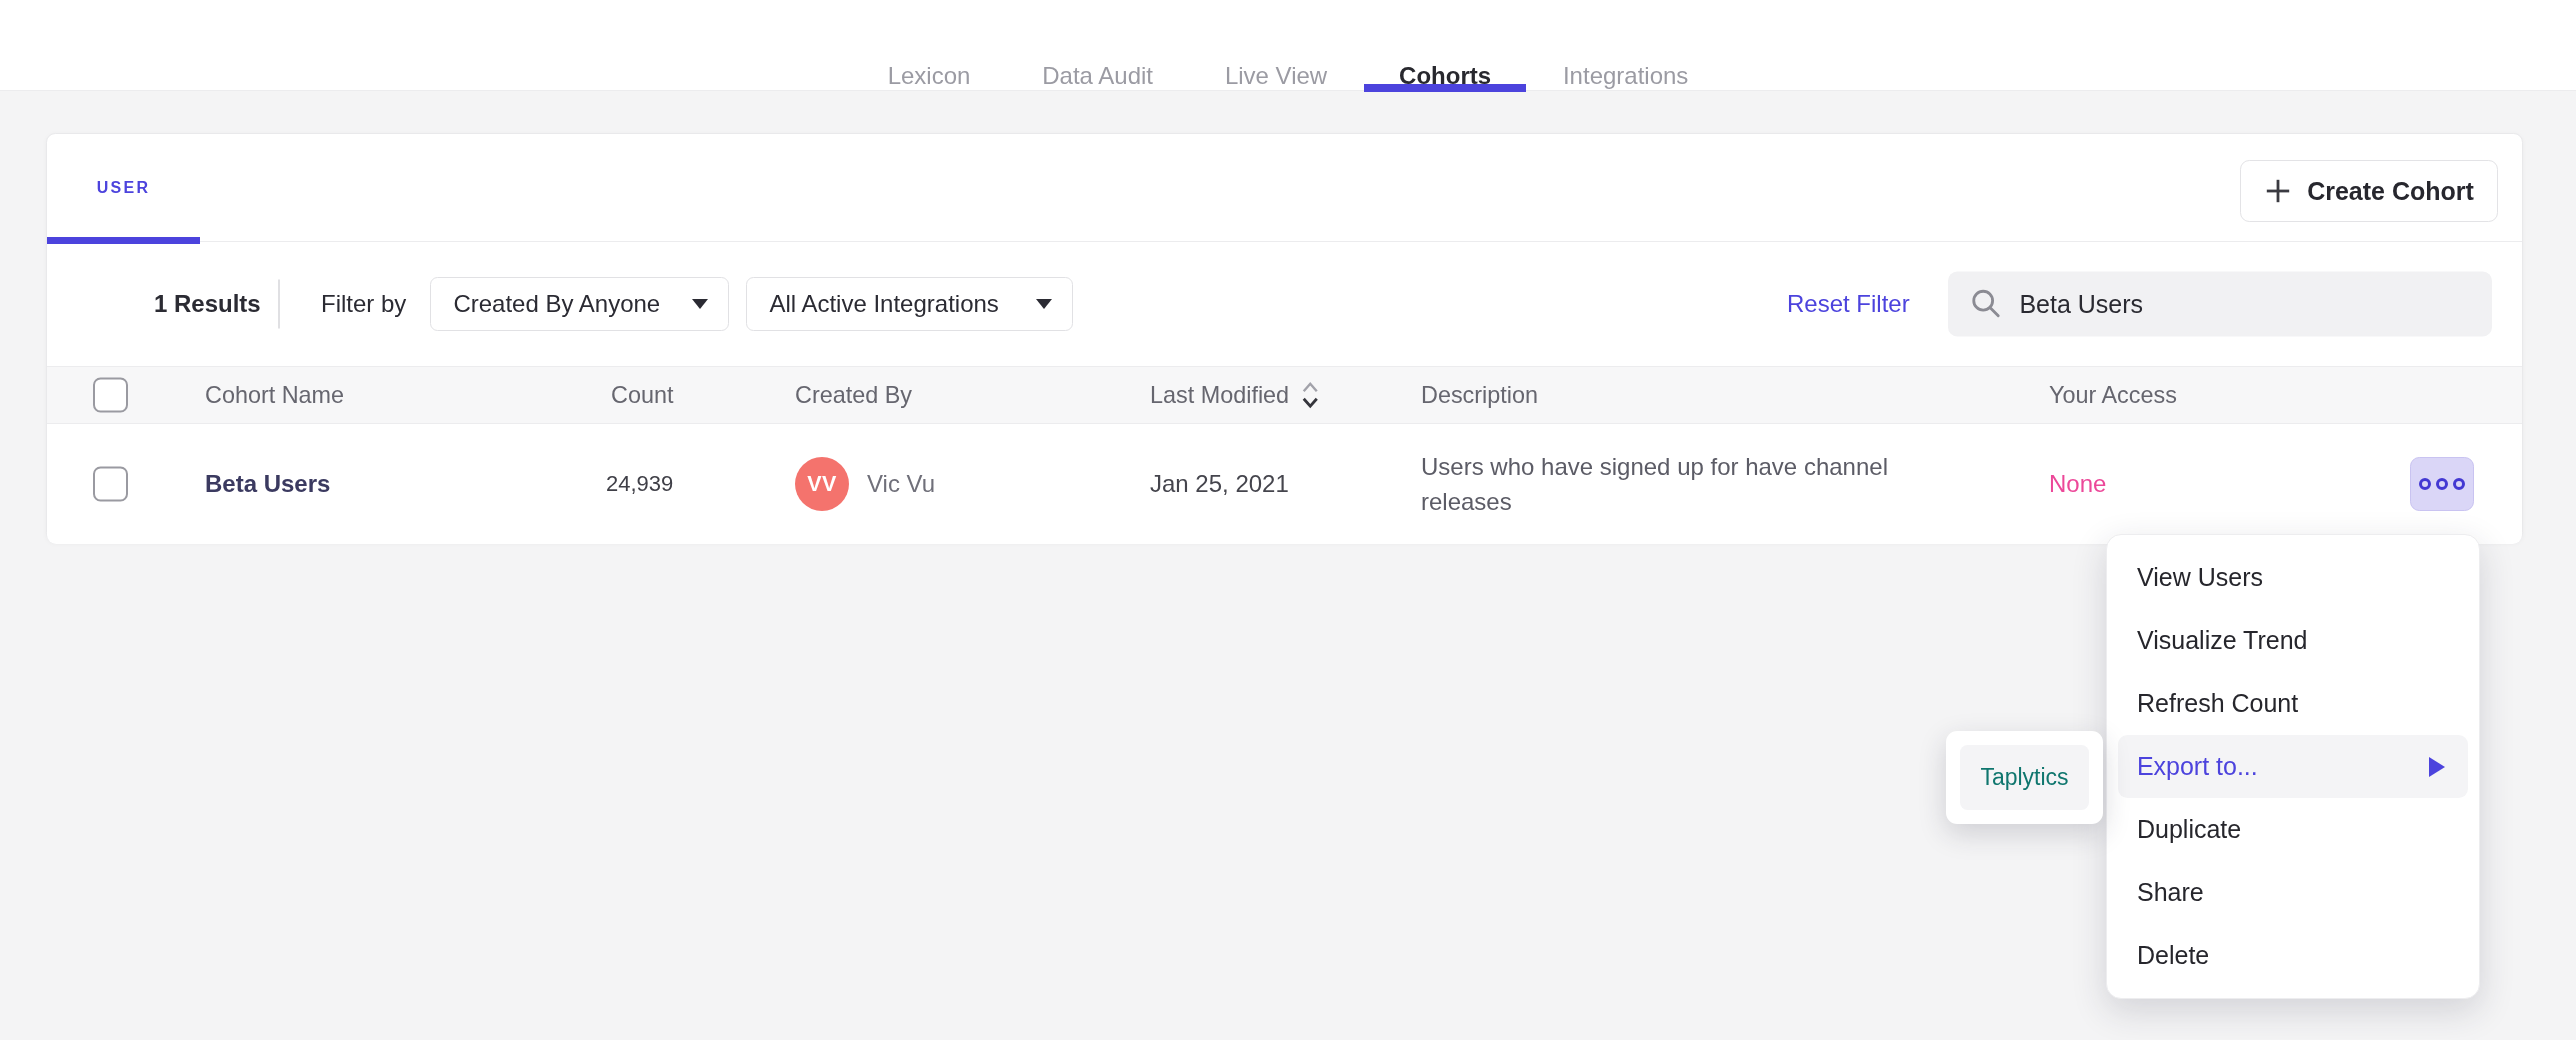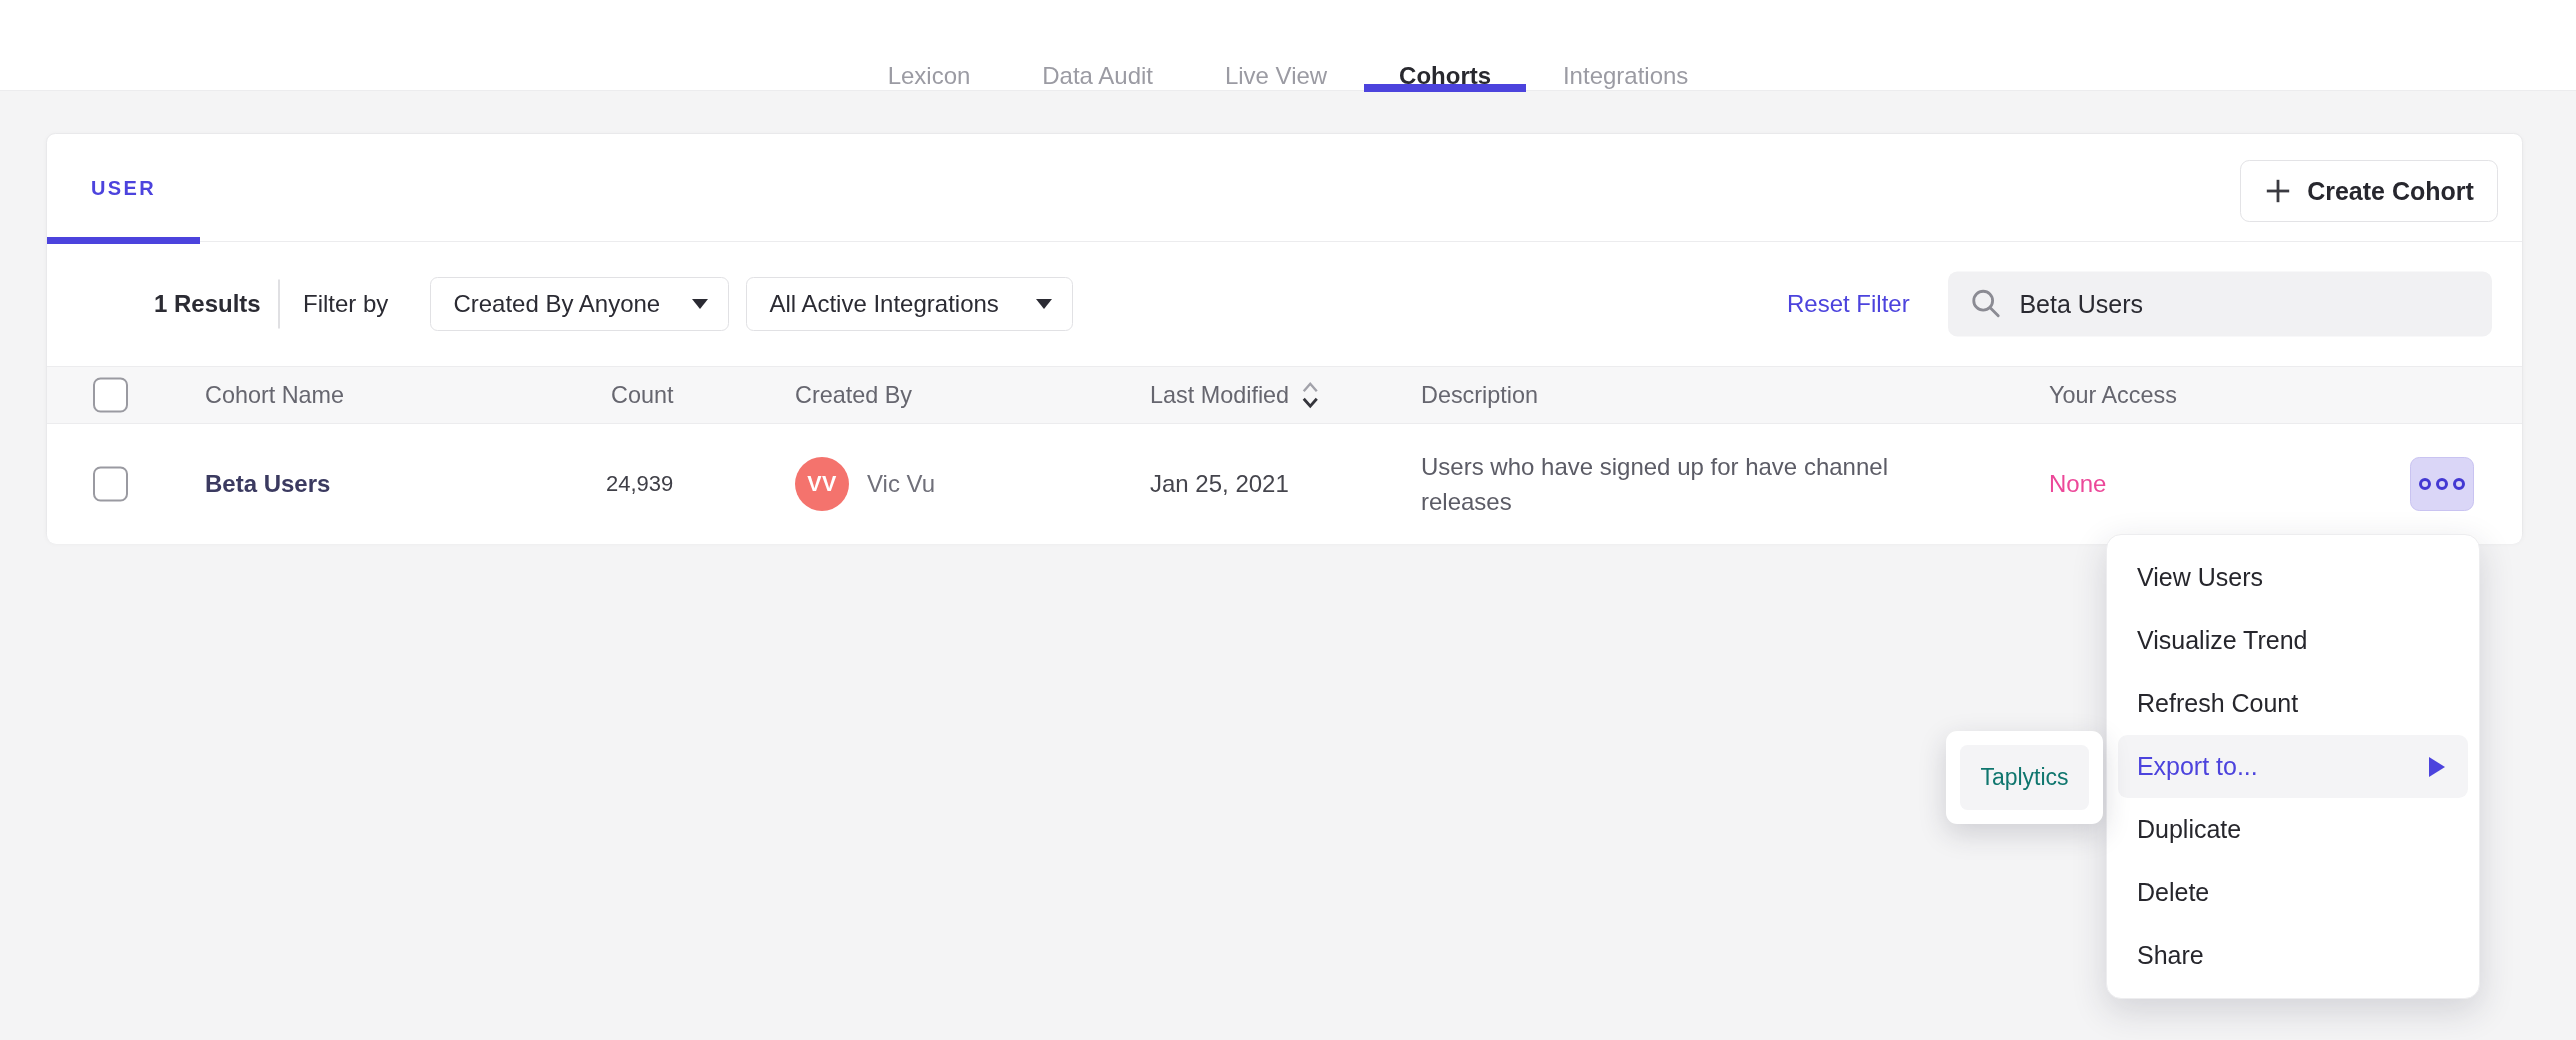--- a/index.html
+++ b/index.html
@@ -35,40 +35,40 @@
     box-shadow: 0 1.9px 5.6px rgba(30,30,50,0.04);
     z-index: 1;
   }
   .card-tabbar {
     position: absolute; top: 0; left: 0; right: 0; height: 108px;
     border-bottom: 1.9px solid #ececee;
   }
   .user-tab {
     position: absolute; left: 0; top: 0; width: 153px; height: 108px;
     display: flex; align-items: center; justify-content: center;
-    font-size: 20px; font-weight: 700; letter-spacing: 2.3px; color: #4c43dd;
+    font-size: 16px; font-weight: 700; letter-spacing: 2.3px; color: #4c43dd;
     cursor: pointer;
   }
   .user-tab::after {
     content: ""; position: absolute; left: 0; bottom: -1.9px; width: 100%;
     height: 6.5px; background: #4c43dd;
   }
   .create-btn {
     position: absolute; left: 2193px; top: 26px; width: 258px; height: 62px;
     background: #fff; border: 1.9px solid #e3e3e6; border-radius: 9.3px;
     display: flex; align-items: center; justify-content: center; gap: 15px;
     font-size: 25px; font-weight: 600; color: #27272e; cursor: pointer;
   }
 
   
   .filterbar { position: absolute; top: 108px; left: 0; right: 0; height: 123px; }
   .filterbar > * { position: absolute; top: 50%; transform: translateY(-50%); }
   .results-count { left: 107px; font-size: 24px; font-weight: 600; color: #2b2b33; }
   .v-divider { left: 231px; width: 1.9px; height: 49px; background: #e0e0e3; }
-  .filterby-label { left: 256px; font-size: 24px; font-weight: 500; color: #2b2b33; }
+  .filterby-label { left: 274px; font-size: 24px; font-weight: 500; color: #2b2b33; }
   .dropdown {
     height: 54px; border: 1.9px solid #e1e1e4; border-radius: 7.5px; background: #fff;
     display: flex; align-items: center; gap: 17px; padding: 0 20.5px 0 22.4px;
     font-size: 24px; font-weight: 500; color: #2b2b33; cursor: pointer;
   }
   .dd-created { left: 383px; width: 299px; }
   .dd-integrations { left: 699px; width: 327px; }
   .caret-down {
     width: 0; height: 0; border-left: 8.4px solid transparent;
     border-right: 8.4px solid transparent; border-top: 10.3px solid #2b2b33;
@@ -240,20 +240,20 @@
 
 <div class="ctx-menu">
   <div class="ctx-item">View Users</div>
   <div class="ctx-item">Visualize Trend</div>
   <div class="ctx-item">Refresh Count</div>
   <div class="ctx-item highlighted">
     <span>Export to...</span>
     <span class="submenu-arrow"></span>
   </div>
   <div class="ctx-item">Duplicate</div>
+  <div class="ctx-item">Share</div>
   <div class="ctx-item">Delete</div>
-  <div class="ctx-item">Share</div>
 </div>
 
 <div class="sub-menu">
   <div class="sub-item">Taplytics</div>
 </div>
 
 
 </body></html>

